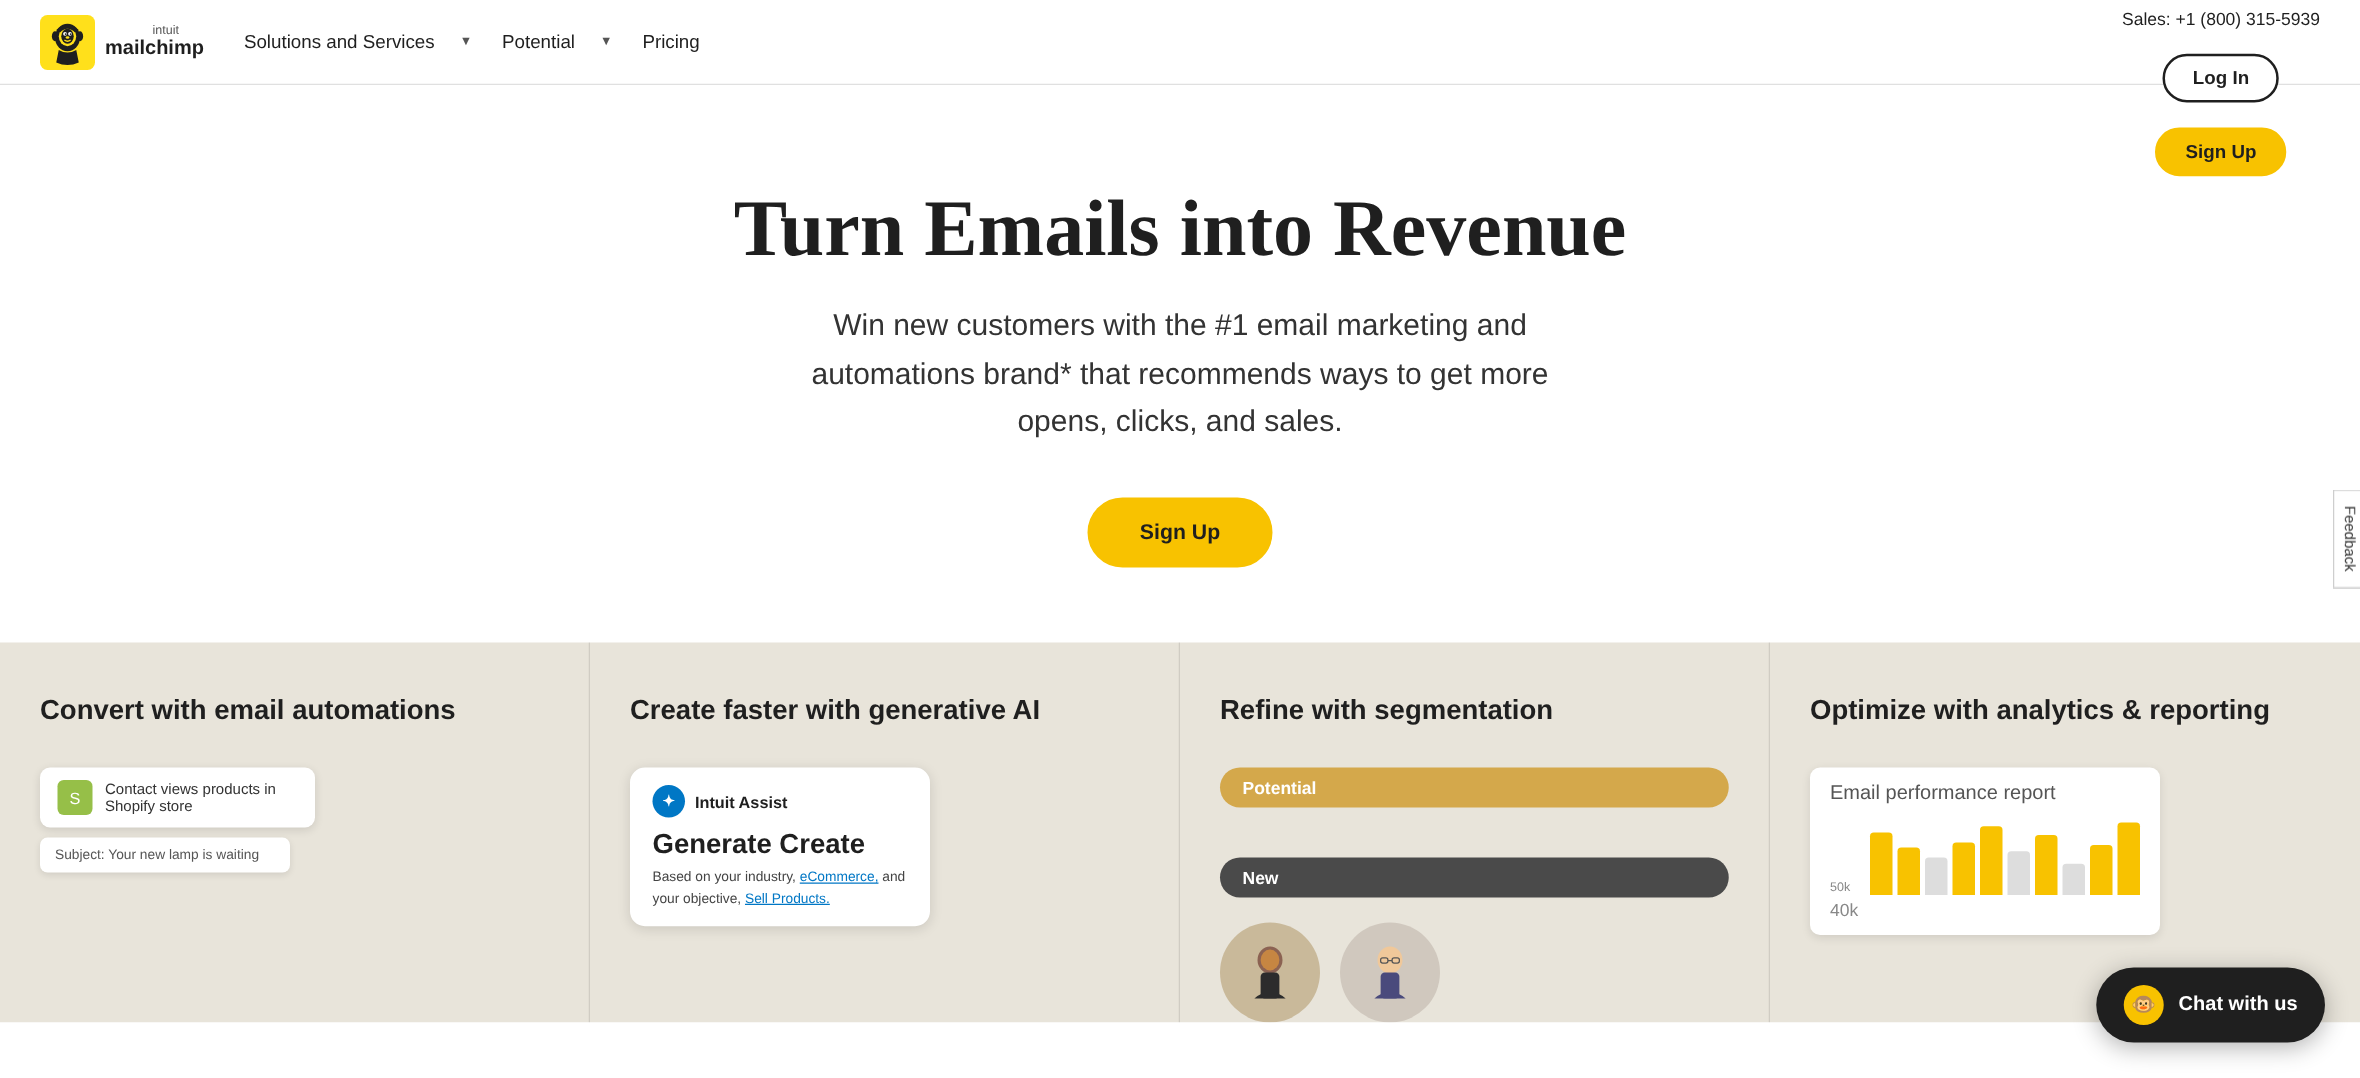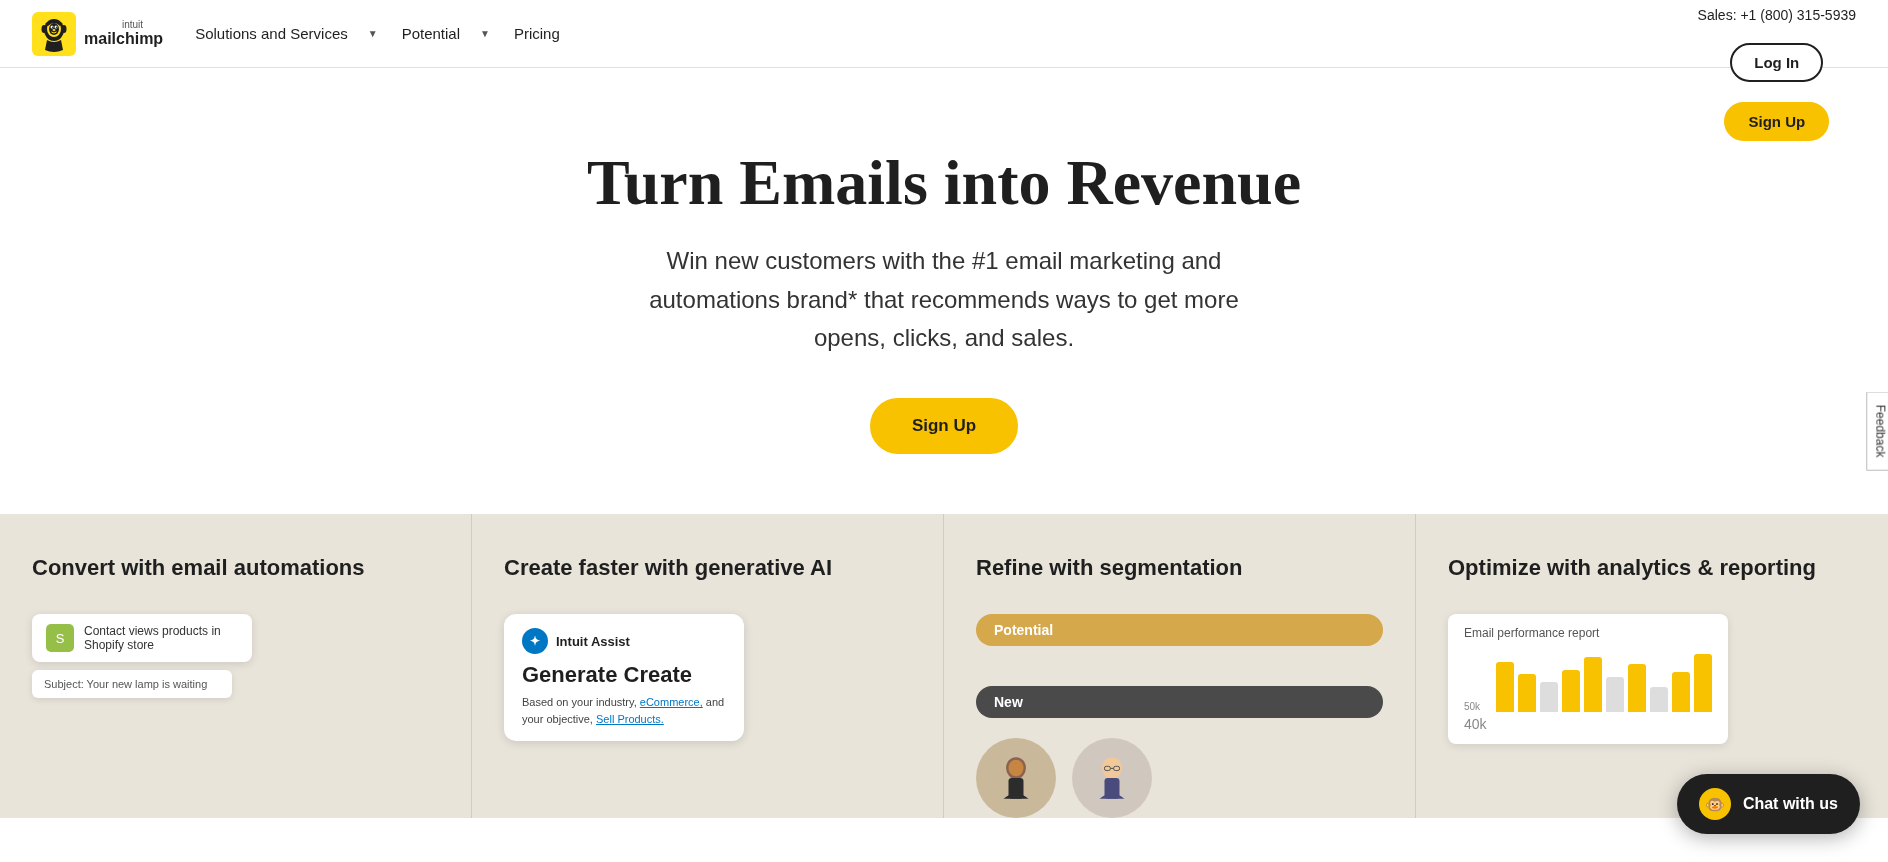--- a/index.html
+++ b/index.html
@@ -106,21 +106,21 @@
     .seg-avatar {
       width: 80px; height: 80px; border-radius: 50%; overflow: hidden;
       background: #c9b99a; display: flex; align-items: center; justify-content: center;
     }
     .seg-avatar svg { width: 50px; height: 50px; }
 
     .perf-report-card {
       background: #fff; border-radius: 8px; padding: 12px 16px;
       box-shadow: 0 2px 8px rgba(0,0,0,0.1); width: 280px;
     }
-    .perf-report-title { font-size: 12px; color: #555; margin-bottom: 12px; }
+    .perf-report-title { font-size: 16px; color: #555; margin-bottom: 12px; }
     .bar-chart { display: flex; align-items: flex-end; gap: 4px; height: 60px; }
     .bar {
       width: 18px; border-radius: 3px 3px 0 0;
     }
 
     
     .feedback-tab {
       position: fixed; right: -32px; top: 50%; transform: translateY(-50%) rotate(90deg);
       background: #fff; border: 1px solid #ccc; padding: 6px 12px;
       font-size: 12px; color: #333; cursor: pointer; border-radius: 4px 4px 0 0;

